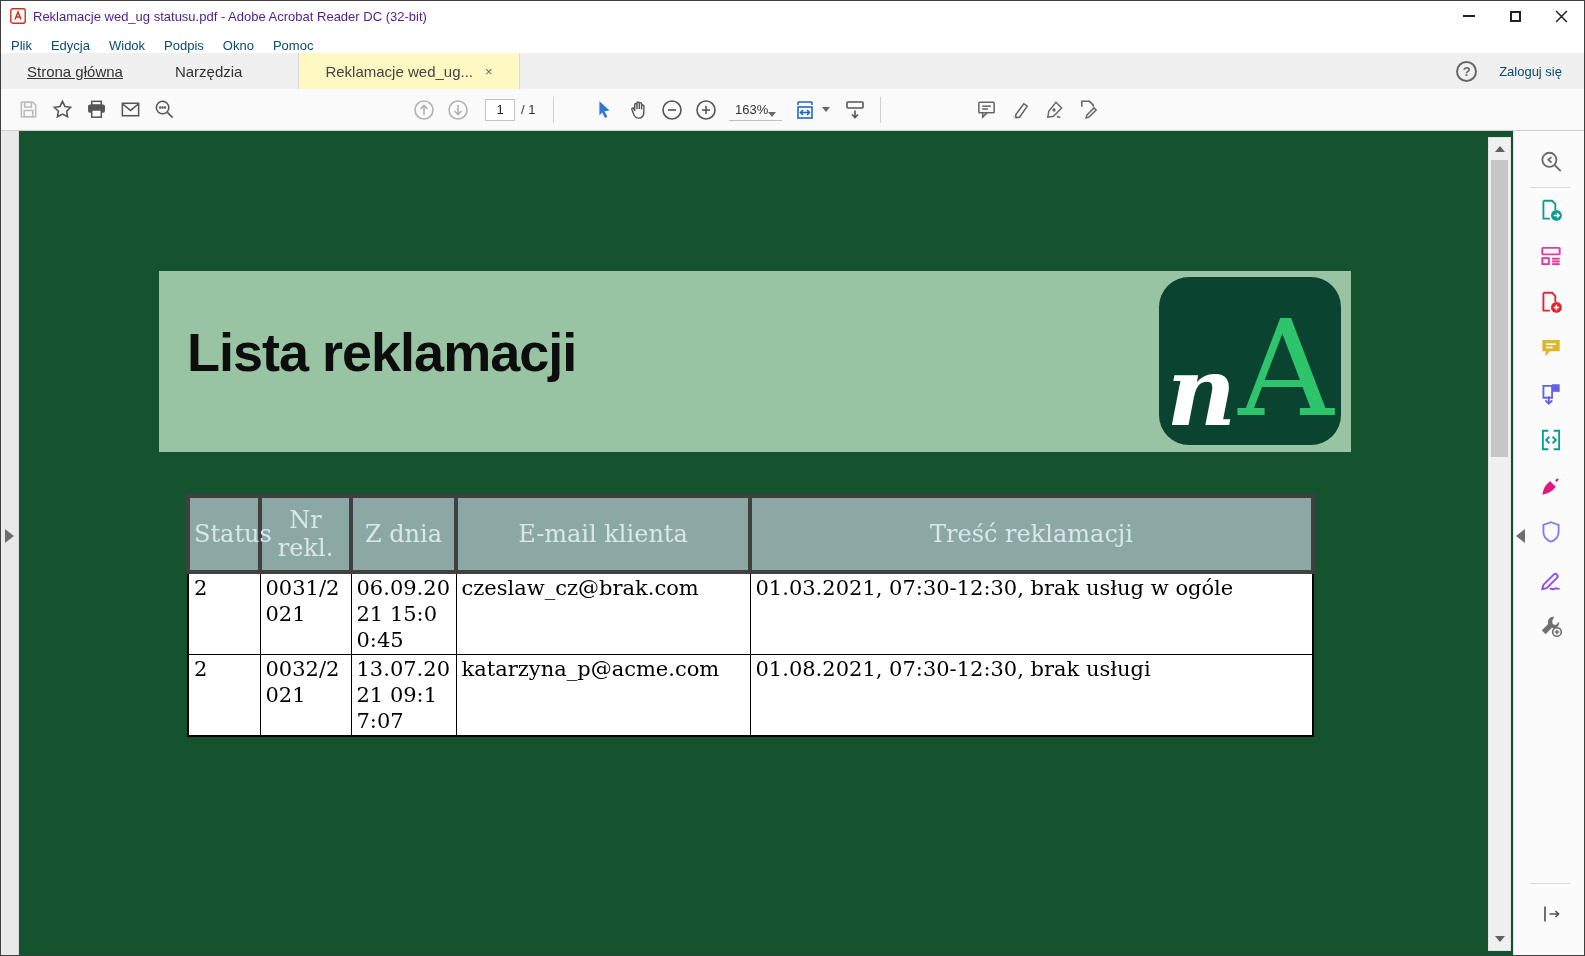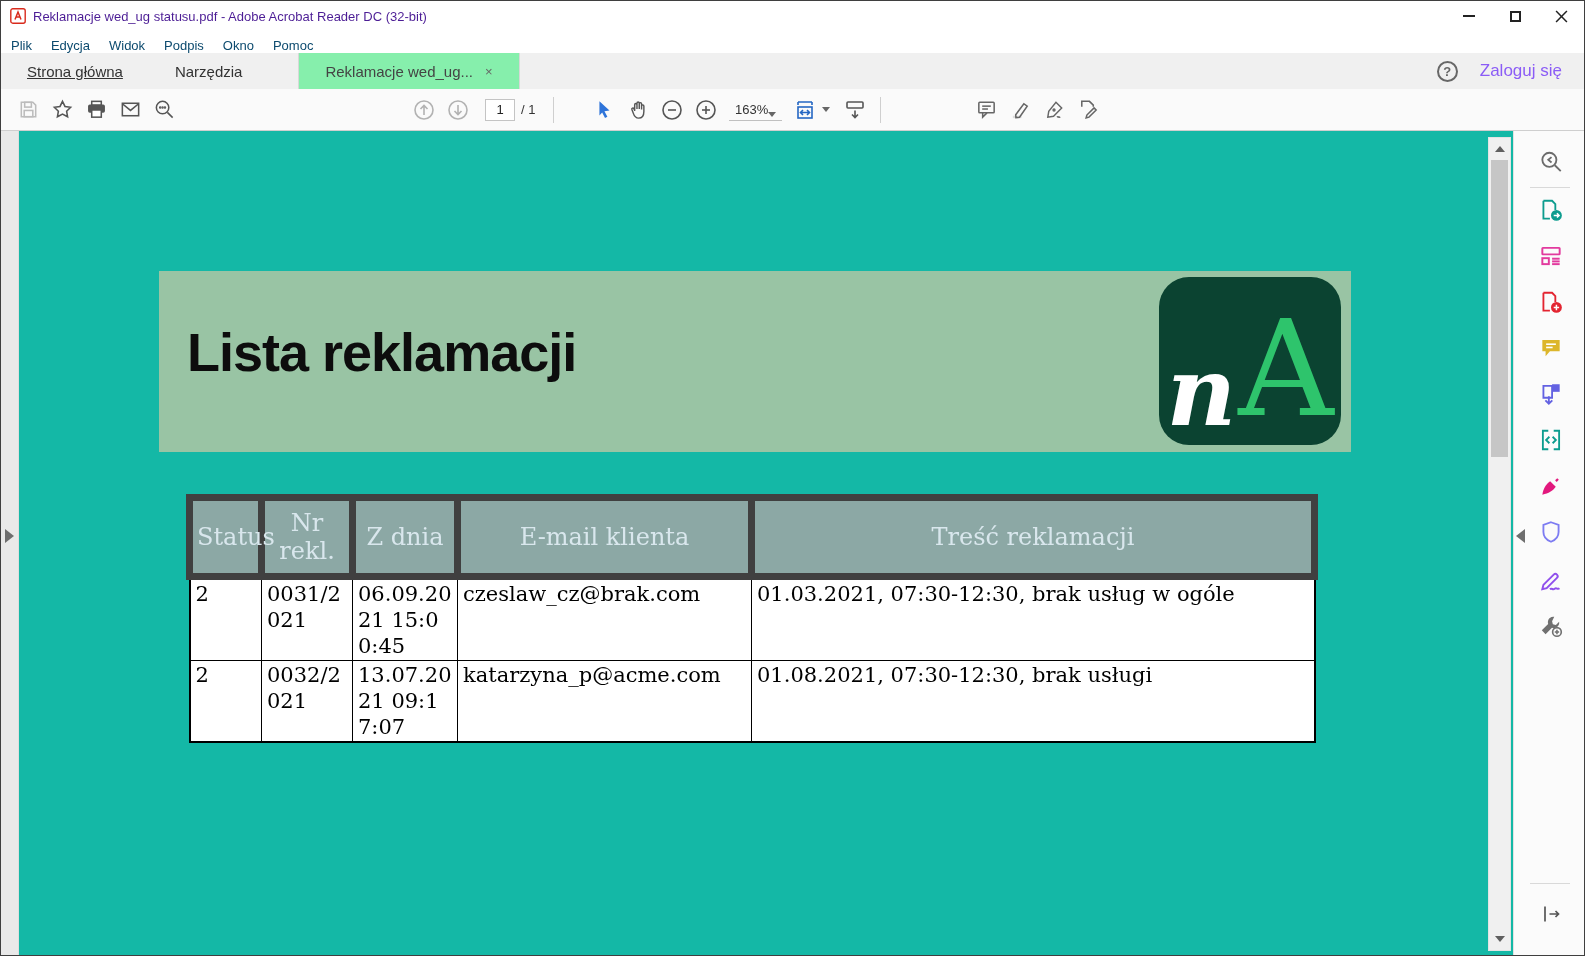--- a/index.html
+++ b/index.html
@@ -16,50 +16,50 @@
   .max-glyph{width:11px;height:11px;border:2px solid #222;}
 
   
   .menubar{height:22px;display:flex;align-items:flex-end;gap:19px;padding-left:10px;background:#fff;font-size:13px;color:#0c4a6e;}
   .menubar span{cursor:default;}
 
   
   .tabbar{height:36px;background:#f0f0f0;display:flex;align-items:stretch;position:relative;}
   .tab{display:flex;align-items:center;padding:0 26px;font-size:15px;color:#333;cursor:default;}
   .tab-home{margin-left:0;text-decoration:underline;}
-  .tab-doc{background:#86efac;border-left:1px solid #d8d8d8;border-right:1px solid #d8d8d8;margin-left:30px;color:#444;gap:12px;}
+  .tab-doc{background:#fef9c3;border-left:1px solid #d8d8d8;border-right:1px solid #d8d8d8;margin-left:30px;color:#444;gap:12px;}
   .tab-close{font-size:13px;color:#666;line-height:1;}
   .tabbar-right{margin-left:auto;display:flex;align-items:center;gap:22px;padding-right:22px;}
   .help-circle{width:21px;height:21px;border:2px solid #676767;border-radius:50%;display:flex;align-items:center;justify-content:center;font-size:13px;font-weight:bold;color:#676767;}
-  .signin{font-size:17px;color:#8b5cf6;}
+  .signin{font-size:13px;color:#0c4a6e;}
 
   
   .toolbar{height:42px;background:#fafafa;border-bottom:1px solid #cfcfcf;position:relative;}
   .tgroup{position:absolute;top:0;height:41px;display:flex;align-items:center;}
   .tbtn{width:34px;height:34px;display:flex;align-items:center;justify-content:center;cursor:default;}
   .tdiv{width:1px;height:26px;background:#cfcfcf;margin:0 8px;}
   .page-box{width:30px;height:22px;border:1px solid #c4c4c4;background:#fff;text-align:center;font-size:13px;color:#222;margin:0 6px 0 10px;}
   .page-total{font-size:13px;color:#333;margin-right:10px;}
   .zoom-ctrl{display:flex;align-items:flex-end;border-bottom:1px solid #c0c0c0;padding:3px 6px;margin:0 6px;}
   .zoom-ctrl .zval{font-size:13px;color:#333;}
   .caret{width:0;height:0;border-left:4px solid transparent;border-right:4px solid transparent;border-top:5px solid #666;}
 
   
-  .docarea{position:relative;height:826px;background:#14b8a6;}
+  .docarea{position:relative;height:826px;background:#14532d;}
   .left-rail{position:absolute;left:0;top:0;width:18px;height:100%;background:#e9e9e9;border-right:1px solid #dedede;}
   .handle-right{position:absolute;left:4px;top:398px;width:0;height:0;border-top:7px solid transparent;border-bottom:7px solid transparent;border-left:9px solid #6e6e6e;cursor:pointer;}
 
   .banner{position:absolute;left:158px;top:140px;width:1192px;height:181px;background:#99c4a4;}
   .banner h1{position:absolute;left:28px;top:50px;margin:0;font-size:54px;font-weight:bold;letter-spacing:-1px;color:#0d0d0d;}
   .logo{position:absolute;right:10px;top:6px;width:182px;height:168px;border-radius:30px;background:#0b4331;display:flex;align-items:flex-end;justify-content:center;padding-bottom:22px;}
   .logo .ln{font:italic 700 96px "DejaVu Serif",serif;color:#fff;line-height:.8;margin-right:2px;transform:translateY(8px);}
   .logo .la{font:400 132px "DejaVu Serif",serif;color:#2ec46c;line-height:.8;}
 
   table.rek{position:absolute;left:185px;top:363px;border-collapse:collapse;table-layout:fixed;width:1125px;border:2px solid #000;}
-  table.rek th{background:#8ca8a5;color:#d9e7ed;font:400 24px "DejaVu Serif",serif;font-weight:normal;height:35px;border:7px solid #404040;padding:8px 4px;}
+  table.rek th{background:#8ca8a5;color:#d9e7ed;font:400 24px "DejaVu Serif",serif;font-weight:normal;height:35px;border:4px solid #404040;padding:8px 4px;}
   table.rek td{background:#fff;color:#000;font:21px/26px "DejaVu Serif",serif;vertical-align:top;height:50px;border:1px solid #000;padding:1px 5px;overflow-wrap:break-word;word-break:break-all;}
   table.rek td.treść{word-break:normal;}
 
   
   .scrollbar{position:absolute;left:1487px;top:6px;width:23px;height:814px;background:#f0f0f0;border:1px solid #e3e3e3;}
   .sb-arrow{position:absolute;left:0;width:21px;height:18px;display:flex;align-items:center;justify-content:center;cursor:pointer;}
   .chev-up{width:0;height:0;border-left:5px solid transparent;border-right:5px solid transparent;border-bottom:6px solid #5f5f5f;}
   .chev-dn{width:0;height:0;border-left:5px solid transparent;border-right:5px solid transparent;border-top:6px solid #5f5f5f;}
   .sb-thumb{position:absolute;left:2px;top:22px;width:17px;height:297px;background:#c6c6c6;cursor:pointer;}
 

